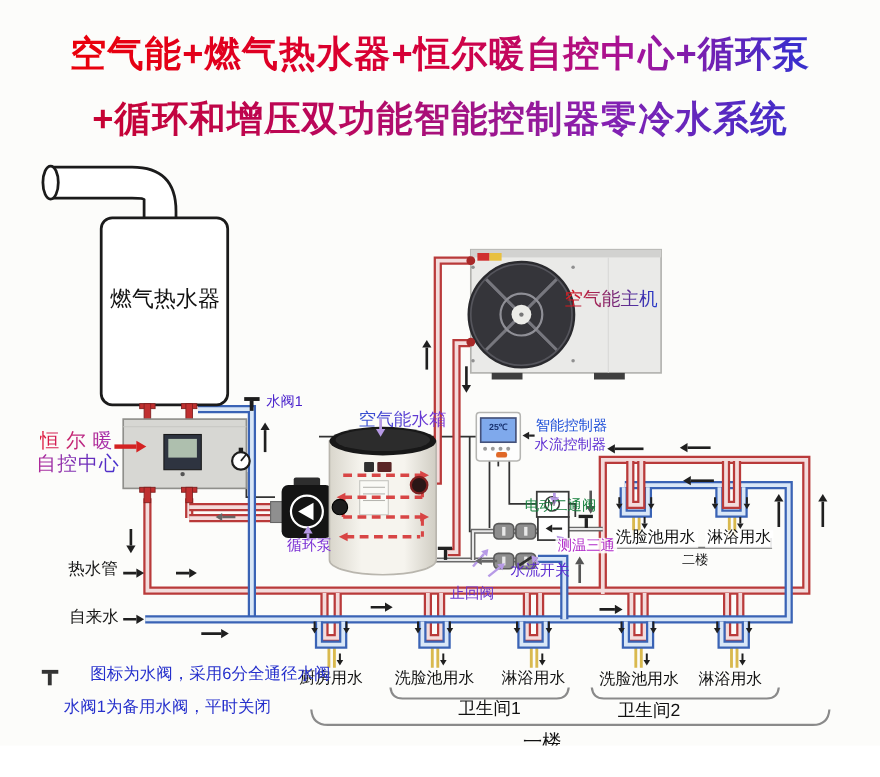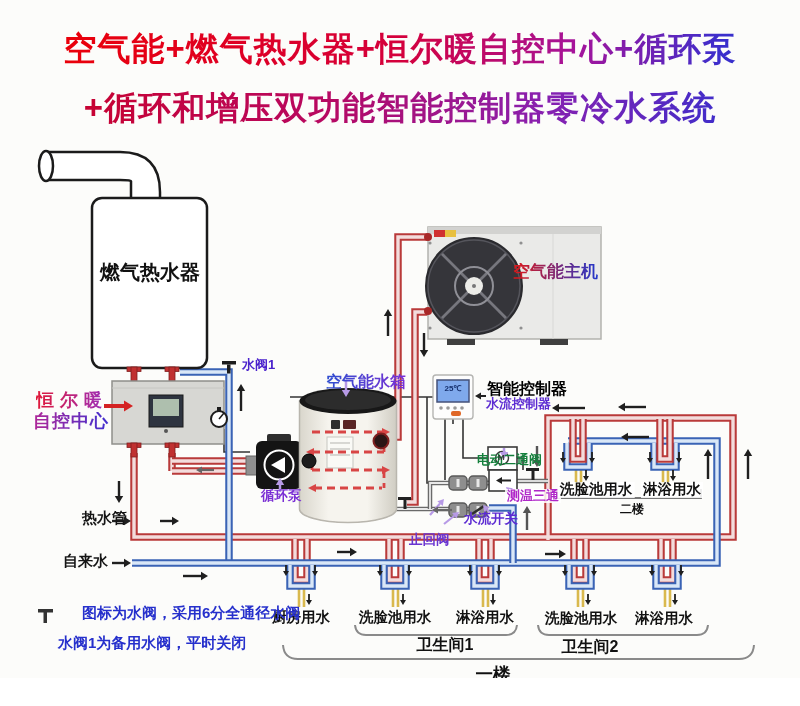--- a/index.html
+++ b/index.html
@@ -1,19 +1,19 @@
 <!DOCTYPE html>
 <html><head>
 <meta charset="utf-8">
 <style>
   html,body{margin:0;padding:0;}
   #stage{position:relative;width:800px;height:678px;background:#fcfcfa;overflow:hidden;
          font-family:"Liberation Sans",sans-serif;}
   svg{position:absolute;left:0;top:0;}
-  .lbl{position:absolute;font-weight:bold;white-space:nowrap;line-height:1.1;}
+  .lbl{position:absolute;font-weight:normal;white-space:nowrap;line-height:1.1;}
   .ctr{transform:translateX(-50%);}
   .grad{-webkit-background-clip:text;background-clip:text;color:transparent;}
   .t1{left:0;right:0;text-align:center;top:31px;font-size:33px;font-weight:900;letter-spacing:1px;
       background-image:linear-gradient(90deg,#ee0000 0%,#d4003c 50%,#a5149b 72%,#3c2ecc 90%,#2438cc 100%);}
   .t2{left:0;right:0;text-align:center;top:90px;font-size:33px;font-weight:900;letter-spacing:1px;
       background-image:linear-gradient(90deg,#cc0022 0%,#b80860 40%,#8820b0 68%,#3a2ecc 92%,#2a2ecc 100%);}
   .whitebg{background:rgba(255,255,255,.85);padding:0 2px;}
 </style>
 </head>
 <body>
@@ -309,27 +309,27 @@
   <div class="lbl t1 grad">空气能+燃气热水器+恒尔暖自控中心+循环泵</div>
   <div class="lbl t2 grad">+循环和增压双功能智能控制器零冷水系统</div>
 
   <div class="lbl ctr" style="left:150px;top:261px;font-size:20px;color:#111;">燃气热水器</div>
   <div class="lbl grad" style="left:36px;top:391px;font-size:18px;letter-spacing:6px;background-image:linear-gradient(90deg,#e01838,#9a30c0);">恒尔暖</div>
   <div class="lbl grad" style="left:33px;top:412px;font-size:18px;letter-spacing:1px;background-image:linear-gradient(90deg,#b02898,#4130d0);">自控中心</div>
   <div class="lbl" style="left:242px;top:358px;font-size:13px;color:#4a22cc;">水阀1</div>
   <div class="lbl ctr grad" style="left:366px;top:361px;font-size:16px;background-image:linear-gradient(90deg,#2f4fd0,#7a2fd4);margin-top:12px;">空气能水箱</div>
   <div class="lbl" style="left:261px;top:489px;font-size:13.5px;color:#7a2fd4;">循环泵</div>
   <div class="lbl grad" style="left:513px;top:263px;font-size:17px;background-image:linear-gradient(90deg,#e01818,#2238cc);text-align:center;">空气能主机</div>
-  <div class="lbl" style="left:487px;top:380px;font-size:16px;color:#000000;">智能控制器</div>
+  <div class="lbl" style="left:487px;top:380px;font-size:13px;color:#1d4ed8;">智能控制器</div>
   <div class="lbl" style="left:486px;top:397px;font-size:13px;color:#5c2bd2;">水流控制器</div>
   <div class="lbl" style="left:477px;top:453px;font-size:13px;color:#15803d;">电动二通阀</div>
   <div class="lbl whitebg" style="left:505px;top:489px;font-size:13px;color:#b028c8;">测温三通</div>
   <div class="lbl" style="left:409px;top:513px;font-size:13.5px;color:#6a35d0;margin-top:20px;">止回阀</div>
   <div class="lbl" style="left:464px;top:512px;font-size:13.5px;color:#5c2bd2;">水流开关</div>
-  <div class="lbl" style="left:62px;top:510px;font-size:15px;color:#151515;margin-left:20px;">热水管</div>
+  <div class="lbl" style="left:62px;top:510px;font-size:15px;color:#151515;">热水管</div>
   <div class="lbl" style="left:63px;top:553px;font-size:15px;color:#151515;">自来水</div>
 
   <div class="lbl ctr whitebg" style="left:596px;top:482px;font-size:14.5px;color:#111;">洗脸池用水</div>
   <div class="lbl ctr whitebg" style="left:672px;top:482px;font-size:14.5px;color:#111;">淋浴用水</div>
   <div class="lbl ctr" style="left:632px;top:503px;font-size:12px;color:#111;">二楼</div>
 
   <div class="lbl ctr" style="left:301px;top:610px;font-size:14.5px;color:#111;">厨房用水</div>
   <div class="lbl ctr" style="left:395px;top:610px;font-size:14.5px;color:#111;">洗脸池用水</div>
   <div class="lbl ctr" style="left:485px;top:610px;font-size:14.5px;color:#111;">淋浴用水</div>
   <div class="lbl ctr" style="left:581px;top:611px;font-size:14.5px;color:#111;">洗脸池用水</div>

